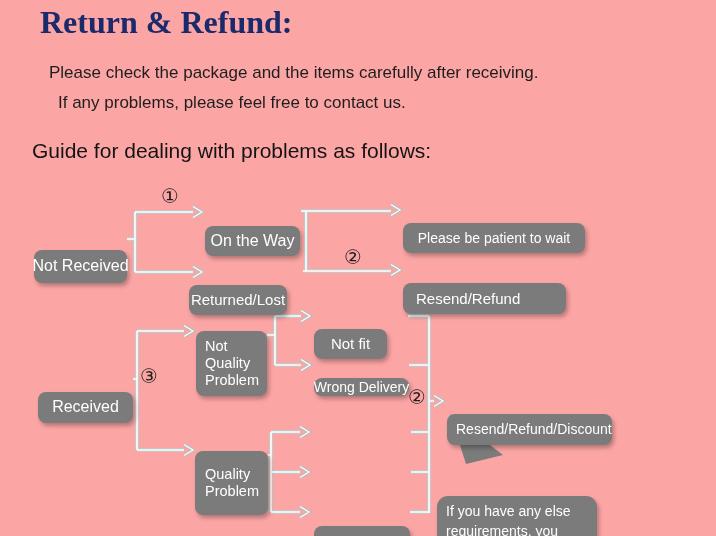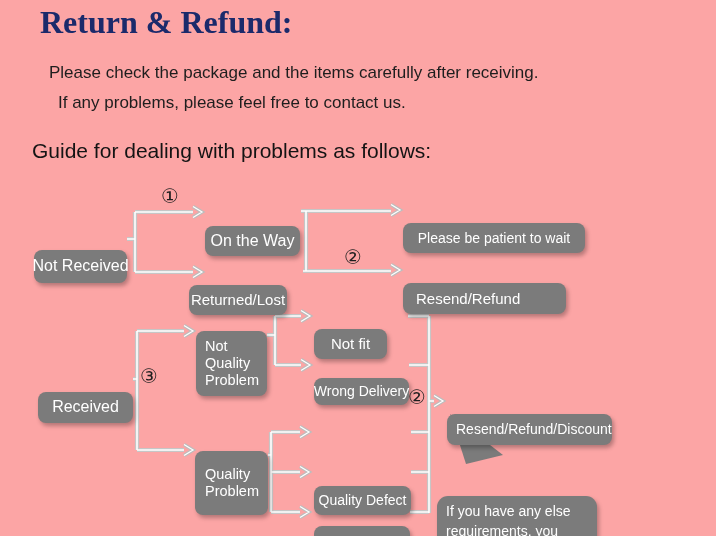--- a/index.html
+++ b/index.html
@@ -107,26 +107,25 @@
   <div class="node" style="left:34px;  top:222px; width:93px;  height:33px; font-size:16px">Not Received</div>
   <div class="node" style="left:205px; top:198px; width:95px;  height:30px; font-size:16px">On the Way</div>
   <div class="node" style="left:189px; top:257px; width:98px;  height:30px">Returned/Lost</div>
   <div class="node" style="left:403px; top:195px; width:182px; height:30px; font-size:14px">Please be patient to wait</div>
   <div class="node la" style="left:403px; top:255px; width:163px; height:31px; padding-left:13px">Resend/Refund</div>
 
   <div class="node la multi" style="left:196px; top:303px; width:71px; height:65px; font-size:14.5px; padding-left:9px">Not
 Quality
 Problem</div>
   <div class="node" style="left:314px; top:301px; width:73px;  height:30px">Not fit</div>
-  <div class="node" style="left:314px; top:350px; width:95px;  height:27px; font-size:14px">Wrong Delivery</div>
+  <div class="node" style="left:314px; top:350px; width:95px;  height:18px; font-size:14px">Wrong Delivery</div>
 
   <div class="node" style="left:38px;  top:364px; width:95px;  height:31px; font-size:16px">Received</div>
   <div class="node la multi" style="left:195px; top:423px; width:73px; height:64px; font-size:14.5px; padding-left:10px">Quality
 Problem</div>
-  <div class="node" style="left:314px; top:458px; width:97px;  height:29px; font-size:14px">Quality Defect</div>
   <div class="node la" style="left:314px; top:498px; width:96px;  height:29px; padding-left:12px">Damage</div>
 
   <div class="node la" style="left:447px; top:386px; width:165px; height:31px; font-size:14px; padding-left:9px">Resend/Refund/Discount</div>
   <div class="node bubble" style="left:437px; top:468px; width:160px; height:74px">If you have any else
 requirements, you could
 also tell us!</div>
 
   <span class="marker" style="left:170px; top:196px">①</span>
   <span class="marker" style="left:353px; top:257px">②</span>
   <span class="marker" style="left:149px; top:376px">③</span>

